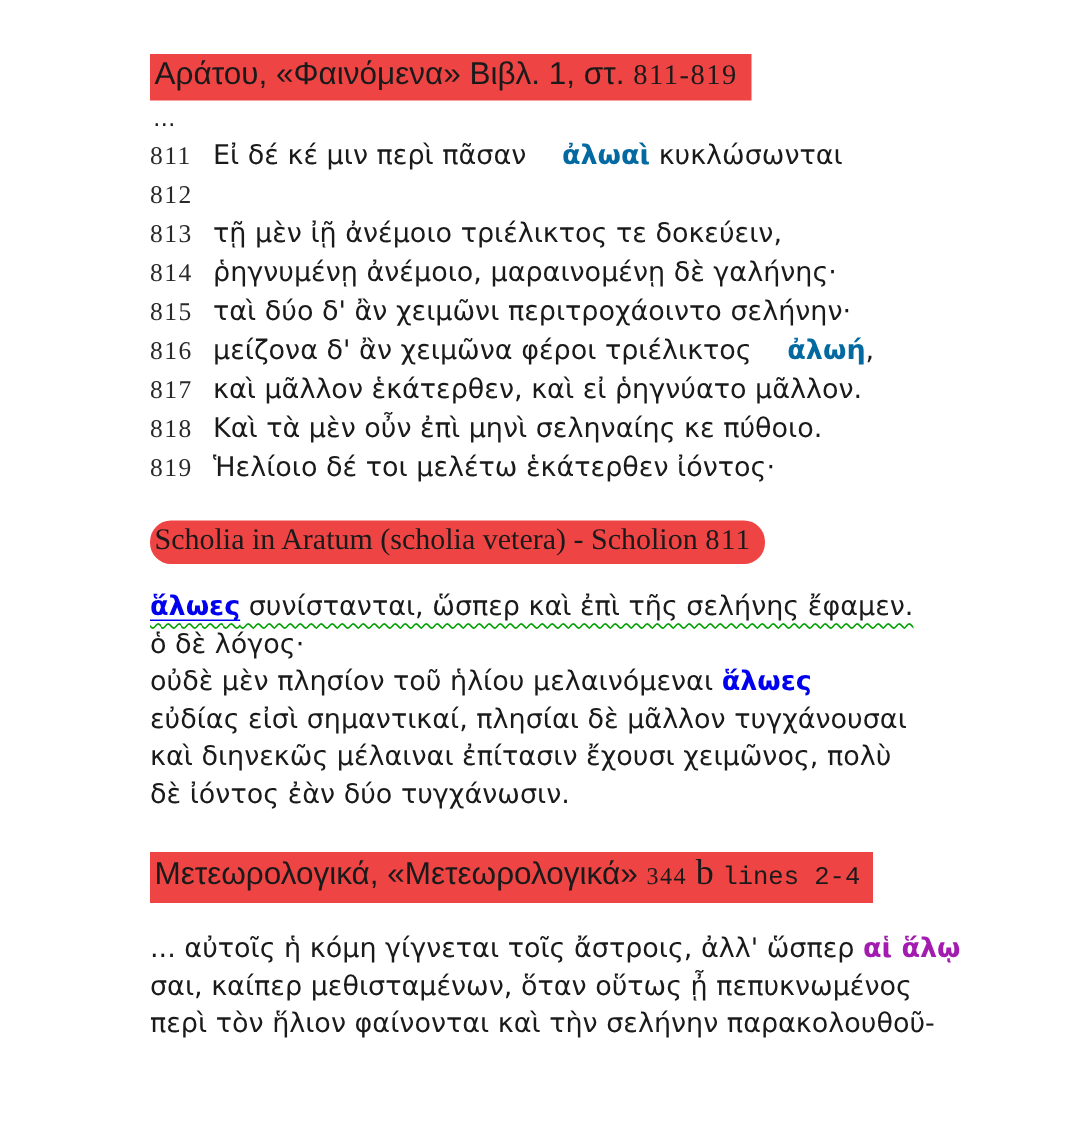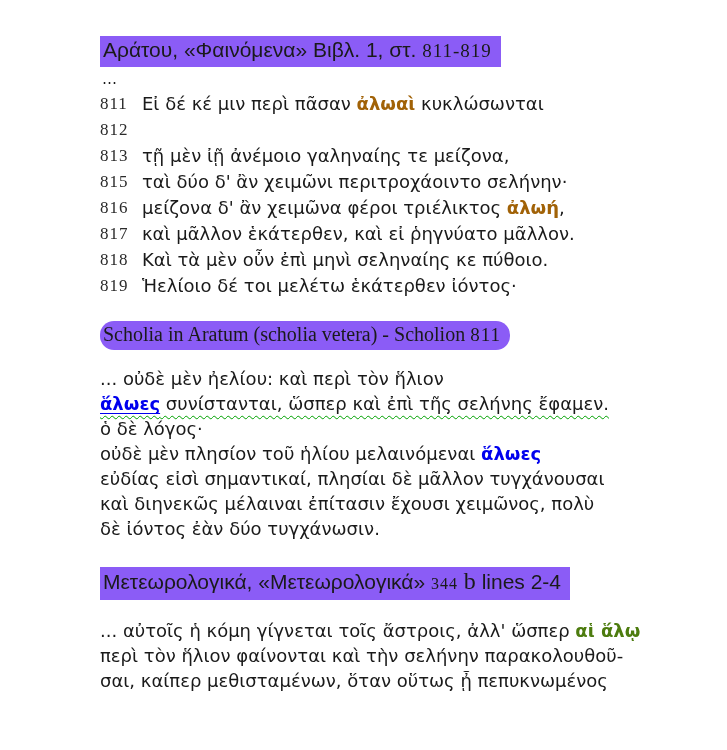--- a/index.html
+++ b/index.html
@@ -10,21 +10,21 @@
     font-family: "DejaVu Sans", sans-serif;
     color: #1a1a1a;
   }
   .page {
     box-sizing: border-box;
     width: 727px; height: 750px;
     padding: 36px 20px 0 100px;
   }
   .hdr {
     display: inline-block;
-    background: #8b5cf6;
+    background: #ef4444;
     padding: 3px 9px 5px 3px;
     margin: 0;
     font-weight: normal;
     white-space: nowrap;
   }
   .hdr-sans {
     font-family: "Liberation Sans", sans-serif;
     font-size: 21px;
     line-height: 22px;
   }
@@ -33,21 +33,21 @@
     font-size: 20px;
     line-height: 21px;
   }
   .ref-range {
     font-family: "Liberation Serif", serif;
     font-size: 19px;
     letter-spacing: 1px;
   }
   .ref-num  { font-family: "Liberation Serif", serif; font-size: 16px; letter-spacing: 1px; }
   .ref-letter { font-family: "Liberation Serif", serif; font-size: 24px; }
-  .ref-lines { font-family: Liberation Sans, sans-serif; font-size: 21px; }
+  .ref-lines { font-family: Liberation Mono, monospace; font-size: 17px; }
   .ellipsis {
     font-size: 15px;
     letter-spacing: 2px;
     margin: 4px 0 0 2px;
     line-height: 16px;
   }
   .greek { font-size: 18px; }
   .verse-block { margin-top: 4px; }
   .verse { display: flex; line-height: 26px; white-space: nowrap; }
   .vnum {
@@ -56,24 +56,24 @@
     letter-spacing: 1px;
     color: #2a2a2a;
     width: 42px;
     flex: 0 0 42px;
   }
   .para { margin-top: 16px; }
   .pline { line-height: 25px; white-space: nowrap; }
   .sch-hdr { margin-top: 22px; border-radius: 14px; }
   .ari-hdr { margin-top: 26px; }
   .ari-para { margin-top: 18px; }
-  .purple { color: #a16207; font-weight: bold; }
+  .purple { color: #0369a1; font-weight: bold; margin-left: 18px; }
   .blue   { color: #0000ee; font-weight: bold; }
   .blue-u { color: #0000ee; font-weight: bold; text-decoration: underline solid #0000ee; text-decoration-thickness: 1px; text-underline-offset: 3px; }
-  .red    { color: #4d7c0f; font-weight: bold; }
+  .red    { color: #a21caf; font-weight: bold; }
   .wavy {
     text-decoration: underline wavy #00a000;
     text-decoration-thickness: 1px;
     text-underline-offset: 5px;
     text-decoration-skip-ink: none;
   }
 </style>
 </head>
 <body>
 
@@ -89,23 +89,27 @@
     <span class="vnum">811</span>
     <span class="vtext greek"><span>Εἰ δέ κέ μιν περὶ πᾶσαν </span><span class="purple">ἀλωαὶ</span><span> κυκλώσωνται</span></span>
   </div>
 
   <div class="verse">
     <span class="vnum">812</span>
   </div>
 
   <div class="verse">
     <span class="vnum">813</span>
-    <span class="vtext greek"><span>τῇ μὲν ἰῇ ἀνέμοιο γαληναίης τε μείζονα,</span></span>
+    <span class="vtext greek"><span>τῇ μὲν ἰῇ ἀνέμοιο τριέλικτος τε δοκεύειν,</span></span>
   </div>
 
+  <div class="verse">
+    <span class="vnum">814</span>
+    <span class="vtext greek"><span>ῥηγνυμένῃ ἀνέμοιο, μαραινομένῃ δὲ γαλήνης·</span></span>
+  </div>
 
   <div class="verse">
     <span class="vnum">815</span>
     <span class="vtext greek"><span>ταὶ δύο δ' ἂν χειμῶνι περιτροχάοιντο σελήνην·</span></span>
   </div>
 
   <div class="verse">
     <span class="vnum">816</span>
     <span class="vtext greek"><span>μείζονα δ' ἂν χειμῶνα φέροι τριέλικτος </span><span class="purple">ἀλωή</span><span>,</span></span>
   </div>
@@ -124,23 +128,20 @@
     <span class="vnum">819</span>
     <span class="vtext greek"><span>Ἡελίοιο δέ τοι μελέτω ἑκάτερθεν ἰόντος·</span></span>
   </div>
 </div>
   </section>
 
   <section>
     <h2 class="hdr hdr-serif sch-hdr"><span>Scholia in Aratum (scholia vetera) - Scholion </span><span class="ref-range">811</span></h2>
 
     <div class="para greek">
-  <div class="pline">
-    <span><span>... οὐδὲ μὲν ἠελίου: καὶ περὶ τὸν ἥλιον</span></span>
-  </div>
 
   <div class="pline">
     <span class="wavy"><span class="blue-u">ἅλωες</span><span> συνίστανται, ὥσπερ καὶ ἐπὶ τῆς σελήνης ἔφαμεν.</span></span>
   </div>
 
   <div class="pline">
     <span><span>ὁ δὲ λόγος·</span></span>
   </div>
 
   <div class="pline">
@@ -163,22 +164,22 @@
 
   <section>
     <h2 class="hdr hdr-sans ari-hdr"><span>Μετεωρολογικά, «Μετεωρολογικά» </span><span class="ref-num">344</span> <span class="ref-letter">b</span>&nbsp;<span class="ref-lines">lines 2-4</span></h2>
 
     <div class="para ari-para greek">
   <div class="pline">
     <span><span>... αὐτοῖς ἡ κόμη γίγνεται τοῖς ἄστροις, ἀλλ' ὥσπερ </span><span class="red">αἱ ἅλῳ</span></span>
   </div>
 
   <div class="pline">
-    <span><span>περὶ τὸν ἥλιον φαίνονται καὶ τὴν σελήνην παρακολουθοῦ-</span></span>
+    <span><span>σαι, καίπερ μεθισταμένων, ὅταν οὕτως ᾖ πεπυκνωμένος</span></span>
   </div>
 
   <div class="pline">
-    <span><span>σαι, καίπερ μεθισταμένων, ὅταν οὕτως ᾖ πεπυκνωμένος</span></span>
+    <span><span>περὶ τὸν ἥλιον φαίνονται καὶ τὴν σελήνην παρακολουθοῦ-</span></span>
   </div>
 </div>
   </section>
 
 </div>
 
 </body></html>

